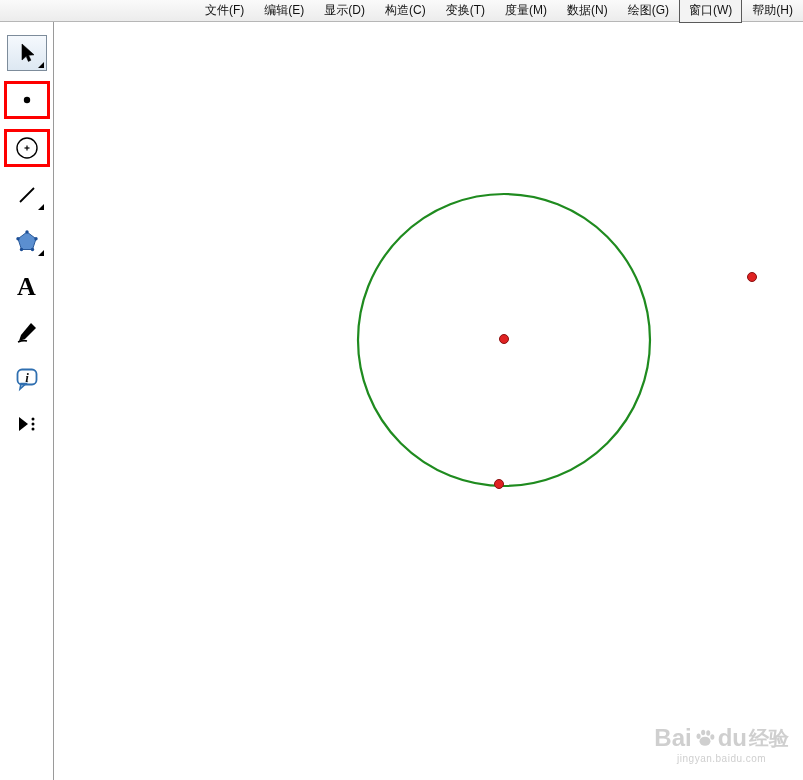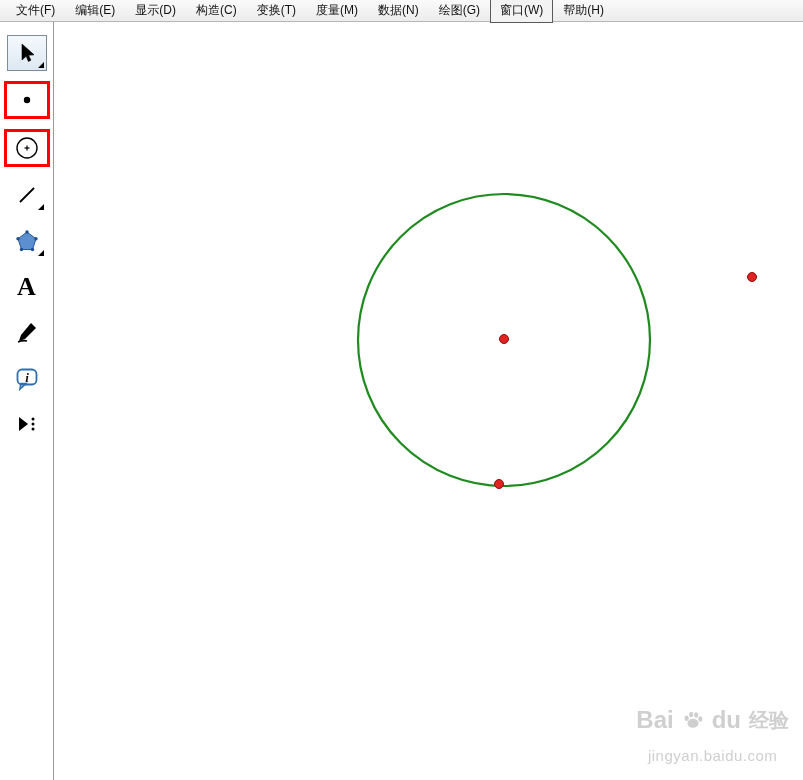--- a/index.html
+++ b/index.html
@@ -12,21 +12,21 @@
   #window { position: relative; width: 803px; height: 780px; background: #fff; }
 
   
   #menubar {
     position: absolute; top: 0; left: 0; right: 0; height: 22px;
     background: linear-gradient(#fafafa, #ececec);
     border-bottom: 1px solid #b6b6b6;
     display: flex; align-items: center;
     padding-left: 6px;
     z-index: 5;
-    font-size: 12px; color: #111;
+    font-size: 12px; color: #111; justify-content: flex-end;
   }
   .menu-item {
     padding: 2px 9px 3px 9px;
     border: 1px solid transparent;
     white-space: nowrap;
     cursor: default;
   }
   .menu-item.highlight { border: 1px solid #5a5a5a; background: #f3f3f3; }
 
   
@@ -64,25 +64,25 @@
 
   
   #canvas-svg { position: absolute; top: 0; left: 0; z-index: 1; }
 
   
   #watermark {
     position: absolute; right: 14px; bottom: 16px; z-index: 2;
     color: #cfcfcf; text-align: center; user-select: none;
   }
   #watermark .brand-row {
-    display: flex; align-items: center; justify-content: flex-start; gap: 8px;
+    display: flex; align-items: center; justify-content: flex-start; gap: 2px;
     font-size: 24px; font-weight: bold; line-height: 1.1;
   }
   #watermark .brand-cn { font-size: 20px; font-weight: bold; }
-  #watermark .url-row { font-size: 15px; margin-top: 14px; letter-spacing: 0.5px; }
+  #watermark .url-row { font-size: 10px; margin-top: 2px; letter-spacing: 0.5px; }
 </style>
 </head>
 <body>
 
 <div id="window">
 
   <svg id="canvas-svg" width="803" height="780" viewBox="0 0 803 780">
     <circle fill="none" cx="504" cy="340" r="146" stroke="#1f8b1f" stroke-width="2.2"></circle>
     <circle r="4.5" cx="504" cy="339" fill="#e02222" stroke="#8a1010"></circle>
     <circle r="4.5" cx="499" cy="484" fill="#e02222" stroke="#8a1010"></circle>

